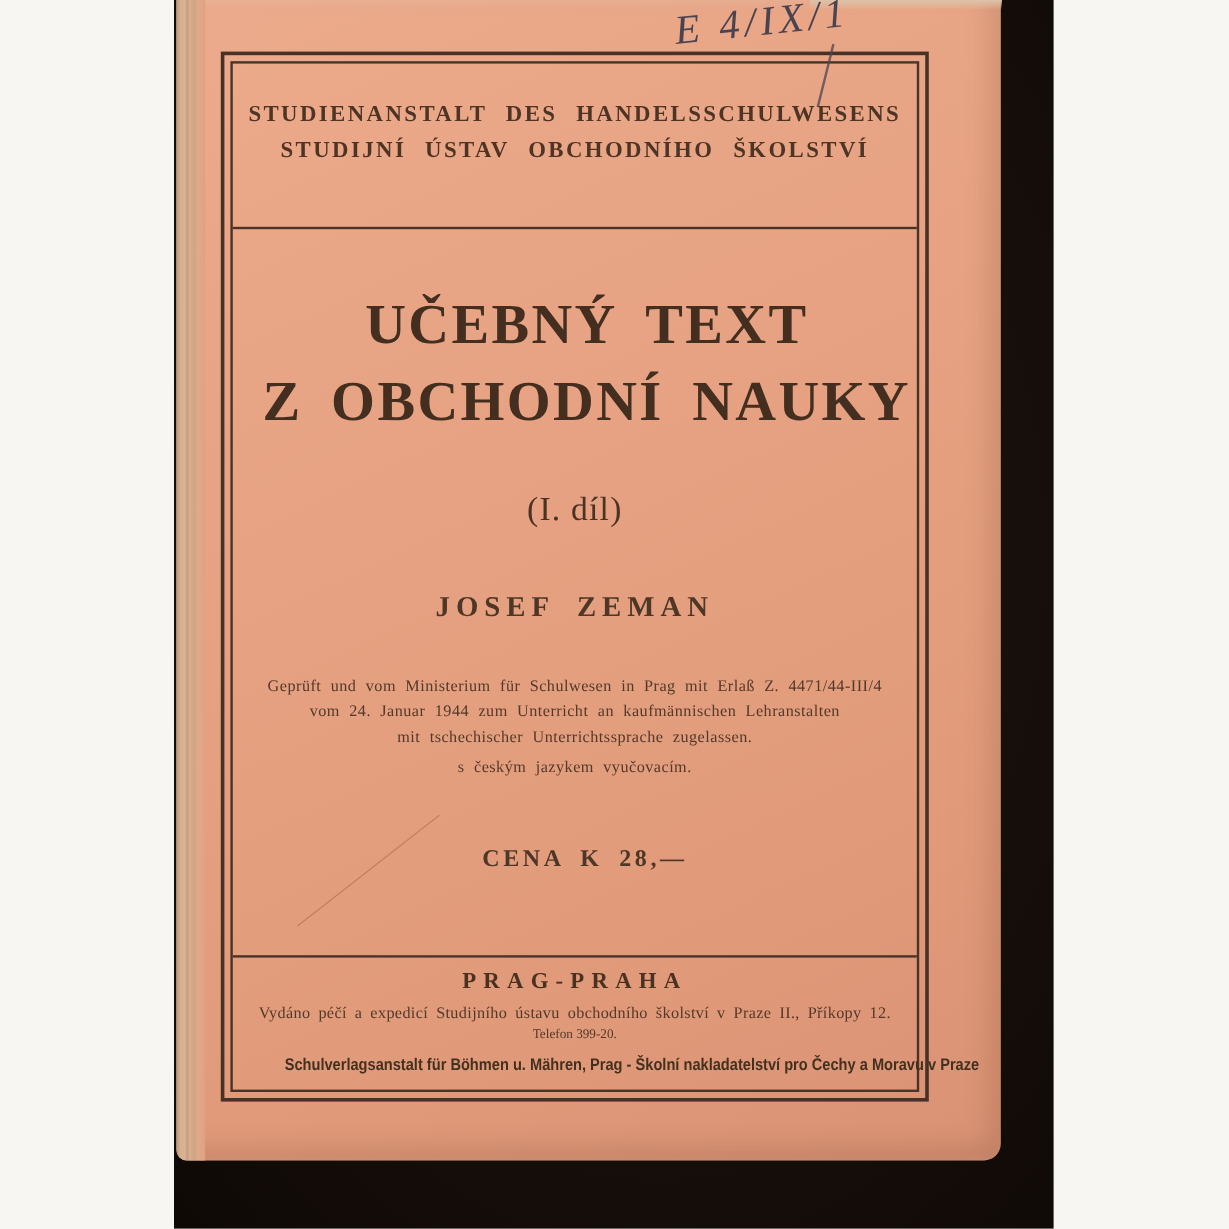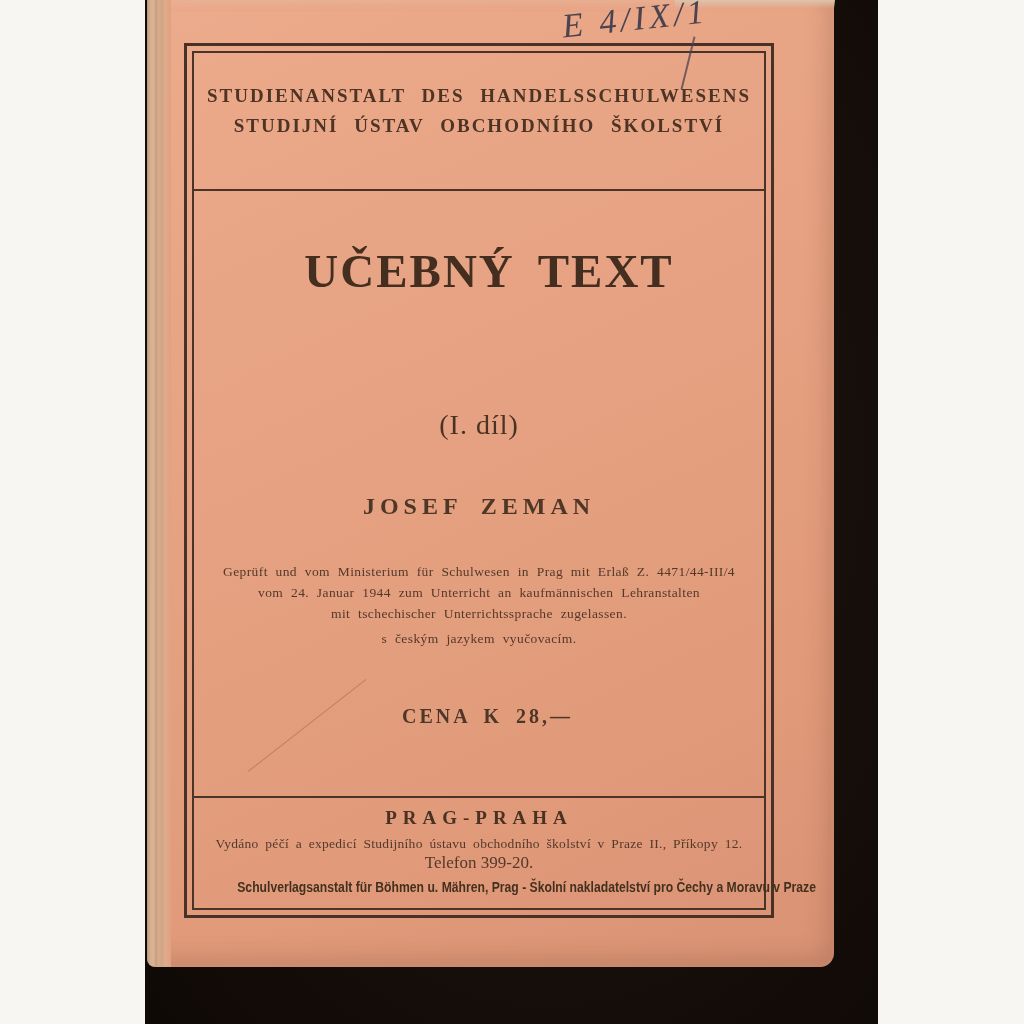--- a/index.html
+++ b/index.html
@@ -87,21 +87,21 @@
            letter-spacing: 3px; word-spacing: 6px; margin-left: 17px; }
 
   .footer-box {
     position: absolute; left: 0; right: 0; bottom: 0; height: 110px;
     border-top: 2px solid #4a342a; text-align: center;
   }
   .city { position: relative; margin-top: 9px; font-size: 19px; font-weight: 700;
           color: #4a3222; letter-spacing: 6px; }
   .pub  { position: relative; margin-top: 5px; font-size: 13.5px; color: #54392a;
           letter-spacing: 0.3px; word-spacing: 3px; line-height: 19px; }
-  .phone{ position: relative; font-size: 17px; color: #54392a; line-height: 19px; }
+  .phone{ position: relative; font-size: 11px; color: #54392a; line-height: 19px; }
   .imprint {
     position: relative; margin-top: 7px; white-space: nowrap;
     font-family: "Liberation Sans", sans-serif;
     font-weight: 700; font-size: 14px; color: #44301f; letter-spacing: 0;
   }
   .imprint > span { display: inline-block; transform: scaleX(0.87); transform-origin: center; }
 
   
   .handwriting {
     position: absolute; left: 415px; top: 0px;
@@ -136,20 +136,21 @@
     <div class="frame-outer">
       <div class="frame-inner">
 
         <div class="header-box">
           <div class="inst-line">STUDIENANSTALT DES HANDELSSCHULWESENS</div>
           <div class="inst-line">STUDIJNÍ ÚSTAV OBCHODNÍHO ŠKOLSTVÍ</div>
         </div>
 
         <div class="main-box">
           <div class="center title-line t1">UČEBNÝ TEXT</div>
+          <div class="center title-line t2">Z OBCHODNÍ NAUKY</div>
 
           <div class="center author">JOSEF ZEMAN</div>
 
           <div class="center volume">(I. díl)</div>
 
           <div class="center approval ap-de">
             <div>Geprüft und vom Ministerium für Schulwesen in Prag mit Erlaß Z. 4471/44-III/4</div>
             <div>vom 24. Januar 1944 zum Unterricht an kaufmännischen Lehranstalten</div>
             <div>mit tschechischer Unterrichtssprache zugelassen.</div>
           </div>

